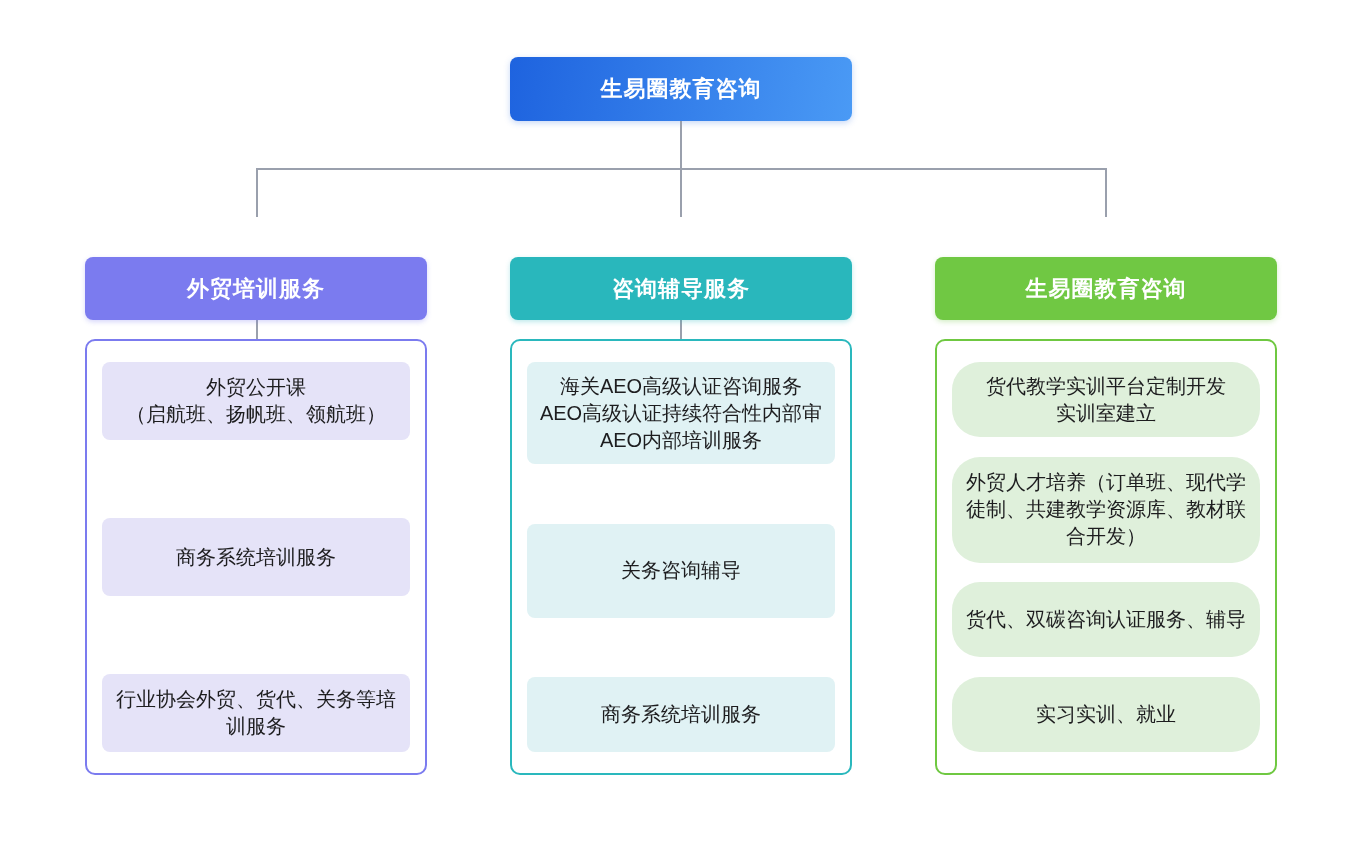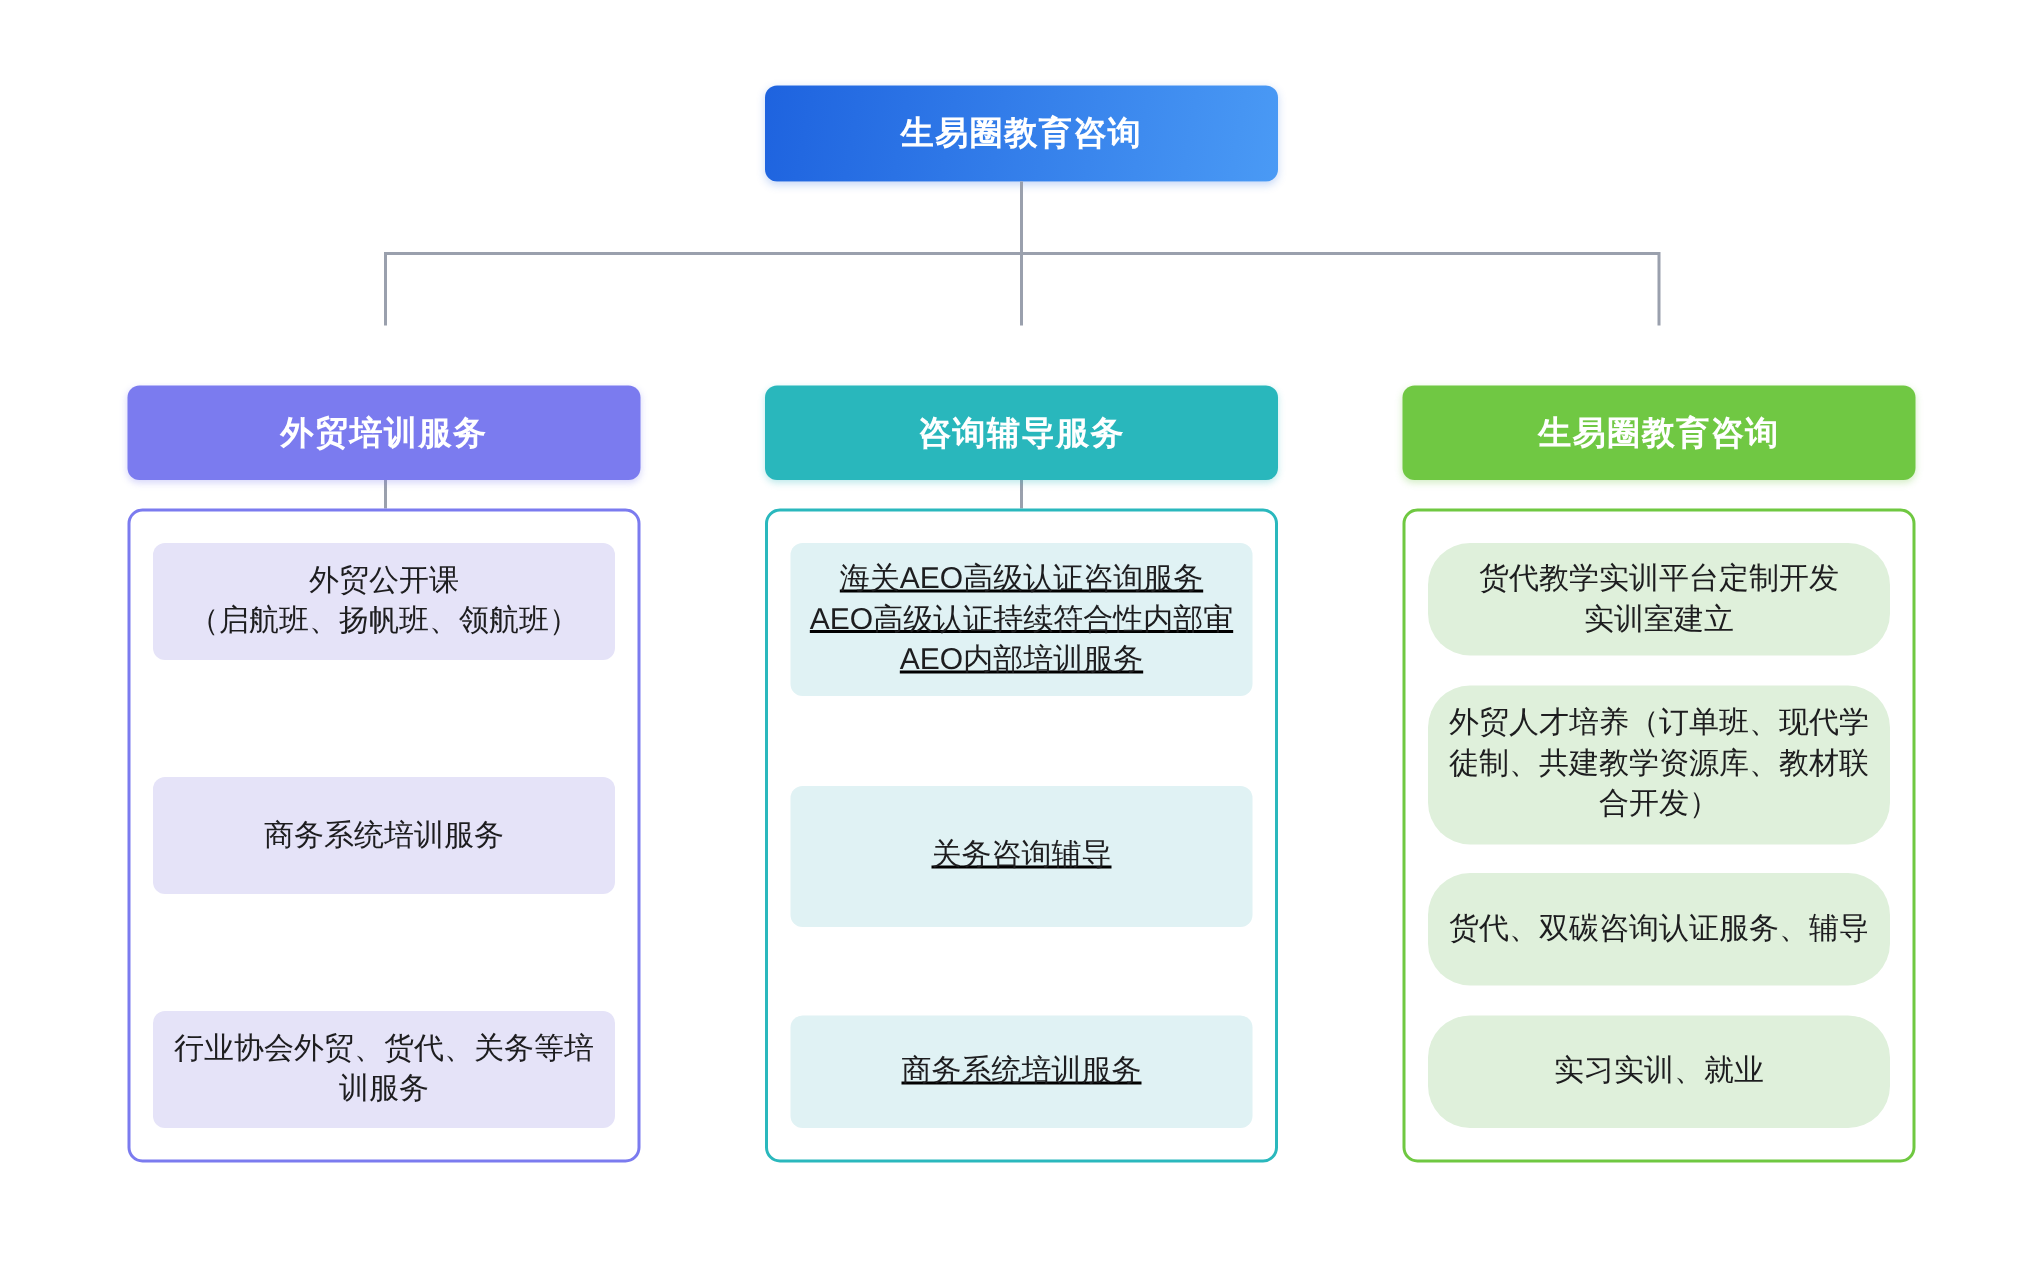--- a/index.html
+++ b/index.html
@@ -37,21 +37,21 @@
   .conn-v { width: 1.5px; }
 
   
   .branch-container {
     position: absolute; top: 339px; width: 342px; height: 436px;
     background: #ffffff; border-radius: 10px;
     padding: 21px 15px;
     display: flex; flex-direction: column; justify-content: space-between;
   }
   .branch-container.c0 { left: 85px;  border: 2px solid #7B7BEF; }
-  .branch-container.c1 { left: 510px; border: 2px solid #2AB8BD; text-decoration: underline; }
+  .branch-container.c1 { left: 510px; border: 2px solid #2AB8BD; }
   .branch-container.c2 { left: 935px; border: 2px solid #6FC841; }
 
   .leaf-item {
     border-radius: 8px;
     display: flex; align-items: center; justify-content: center;
     text-align: center;
     padding: 20px 12px;
     font-size: 20px; line-height: 1.35; color: #1D1D1F;
     white-space: pre-line;
   }

